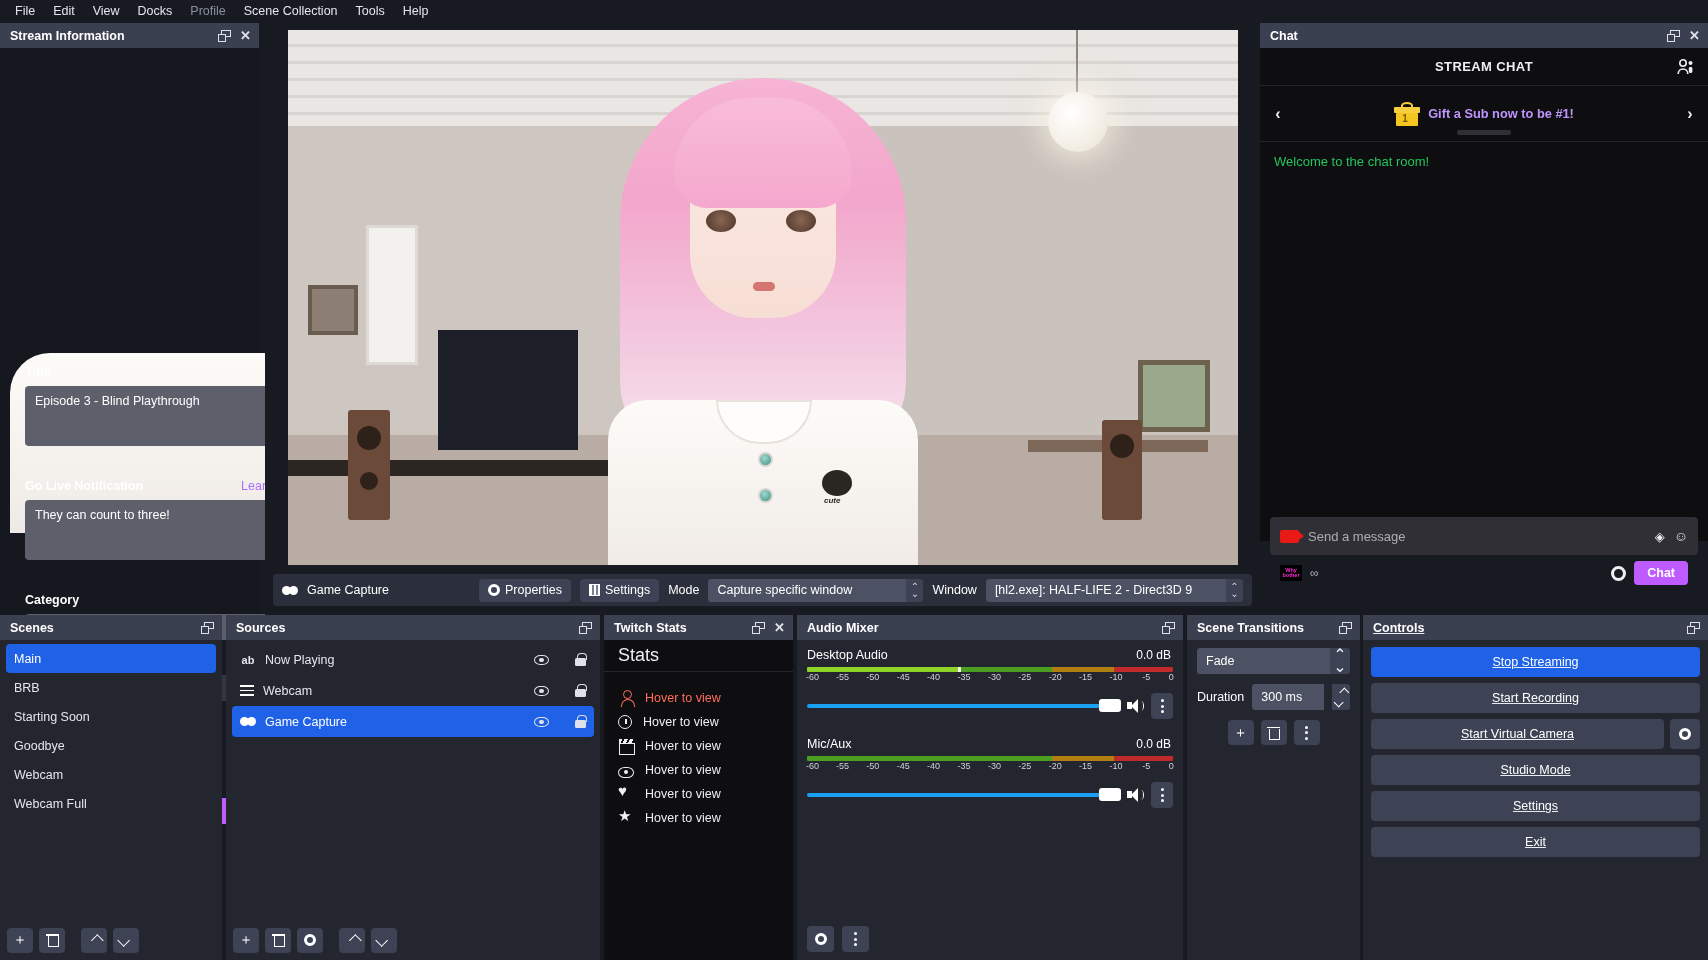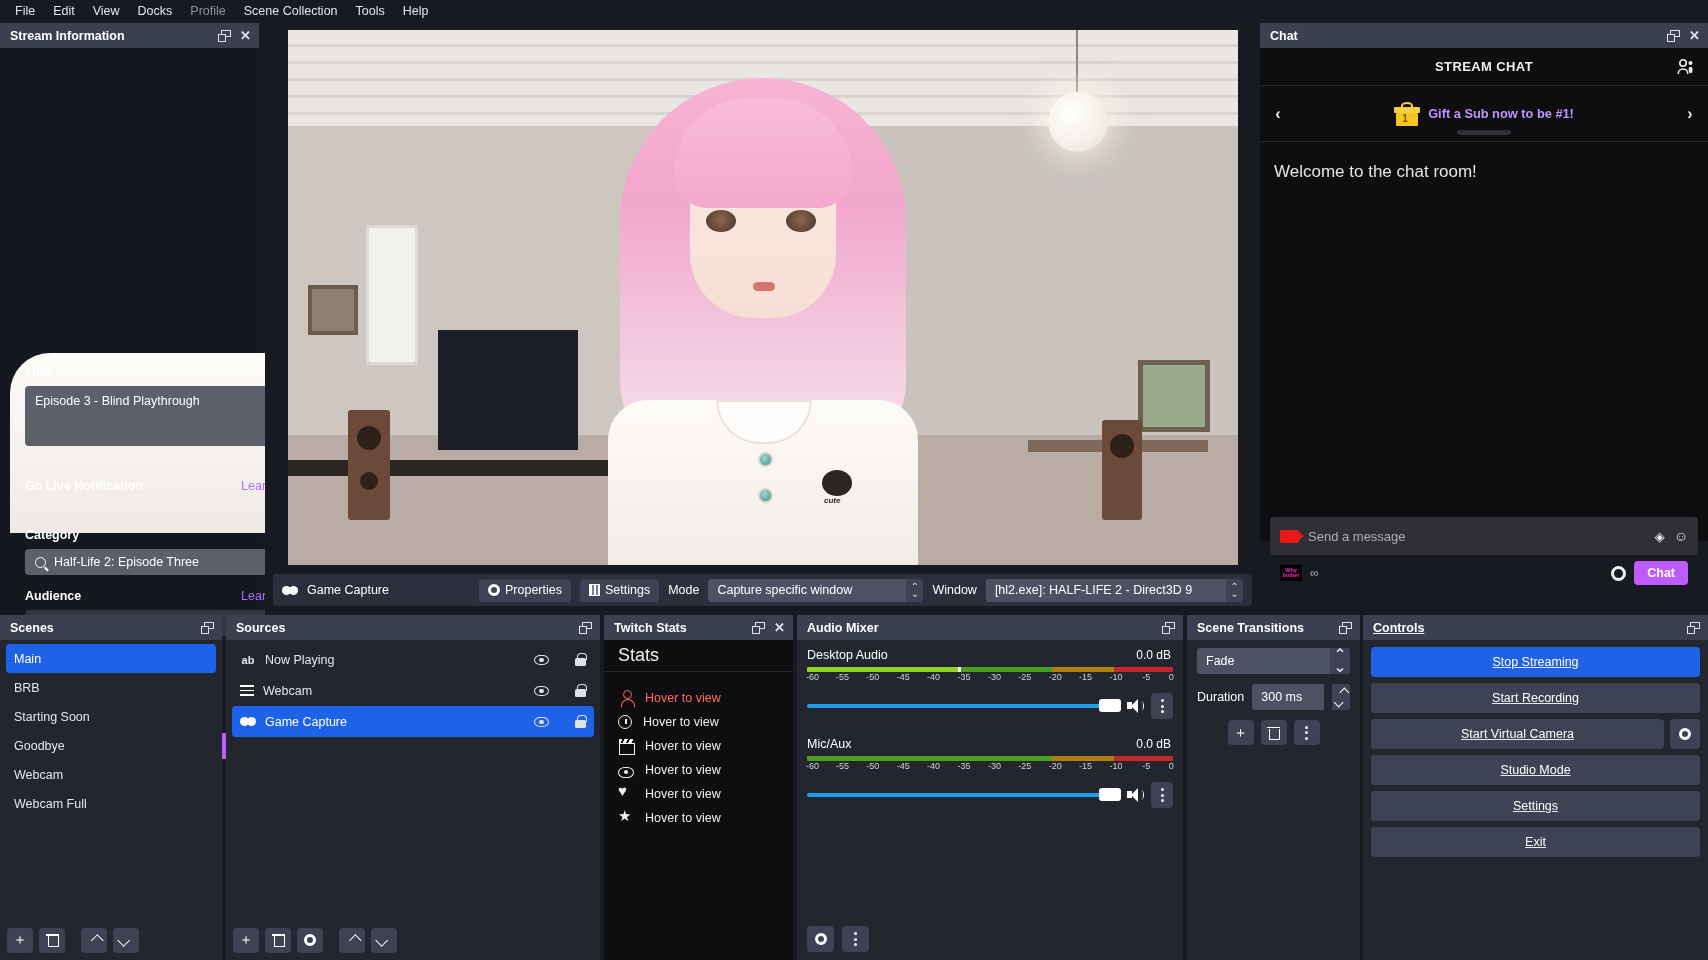--- a/index.html
+++ b/index.html
@@ -113,21 +113,21 @@
   .banner .mid{ display:flex; align-items:center; gap:8px; }
   .giftbox{ width:26px; height:24px; position:relative; flex:none; }
   .giftbox .lid{ position:absolute;left:0;top:5px;width:26px;height:6px;background:#f7cf3e;border-radius:1px;}
   .giftbox .bx{ position:absolute;left:2px;top:11px;width:22px;height:13px;background:#f5c521;border-radius:1px;}
   .giftbox .num{ position:absolute;left:0;top:11px;width:22px;text-align:center;font-size:10px;font-weight:bold;color:#7a5a00;}
   .giftbox .bow{ position:absolute;left:7px;top:0px;width:12px;height:7px;border:2.5px solid #f7cf3e;border-radius:50% 50% 0 0;border-bottom:none;}
   .banner .txt{ color:#bf94ff; font-size:12.8px; font-weight:bold; white-space:nowrap; }
   .banner .pill{ position:absolute; left:50%; transform:translateX(-50%); bottom:6px; width:54px;height:5px;
      background:#2f2f35;border-radius:3px;}
   .chat-body{ height:366px; padding:12px 14px; }
-  .chat-msg{ font-size:17px; color:#e5e5e5;margin-top:8px; }
+  .chat-msg{ font-size:13px; color:#22c55e; }
   .chat-input-wrap{ padding:9px 10px; }
   .chat-input{
     background:#2f2f35; border-radius:4px; height:38px; display:flex; align-items:center;
     padding:0 10px; gap:9px;
   }
   .cam{ width:19px;height:13px;background:#e91916;border-radius:2px;position:relative;flex:none;}
   .cam:after{content:"";position:absolute;right:-5px;top:2px;border-left:5px solid #e91916;
      border-top:4px solid transparent;border-bottom:4px solid transparent;}
   .chat-ph{ flex:1; font-size:13px; color:#adadb8; }
   .chat-foot{ display:flex; align-items:center; padding:6px 10px 0 10px; gap:8px; }
@@ -321,20 +321,21 @@
     </div>
     <div class="body">
       <div class="si-label">Title</div>
       <div class="si-textarea">Episode 3 - Blind Playthrough</div>
       <div class="si-count">29/140</div>
 
       <div class="si-row">
         <span class="si-label" style="margin:0">Go Live Notification</span>
         <span class="learn">Learn More</span>
       </div>
+      <div class="si-textarea">They can count to three!</div>
       <div class="si-count">24/140</div>
 
       <div class="si-label">Category</div>
       <div class="si-search">
         <span class="mag"></span>
         <span>Half-Life 2: Episode Three</span>
       </div>
 
       <div class="si-row" style="margin-top:14px;">
         <span class="si-label" style="margin:0">Audience</span>

